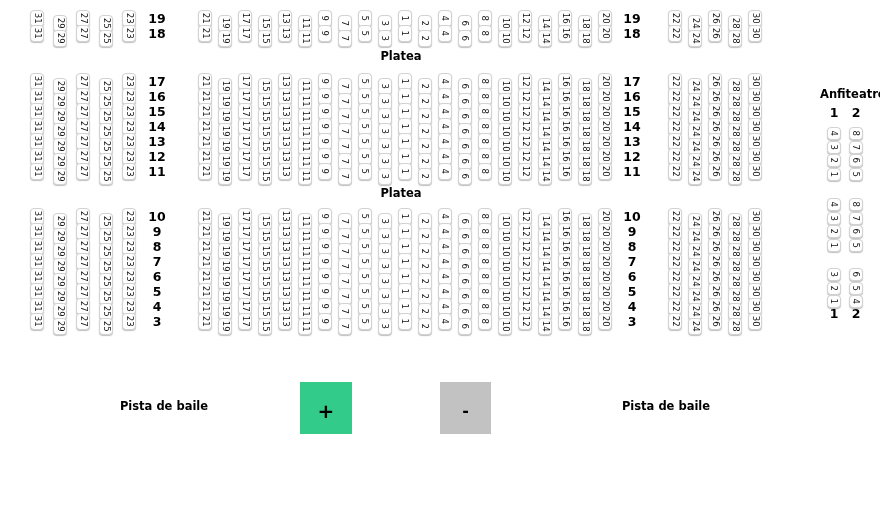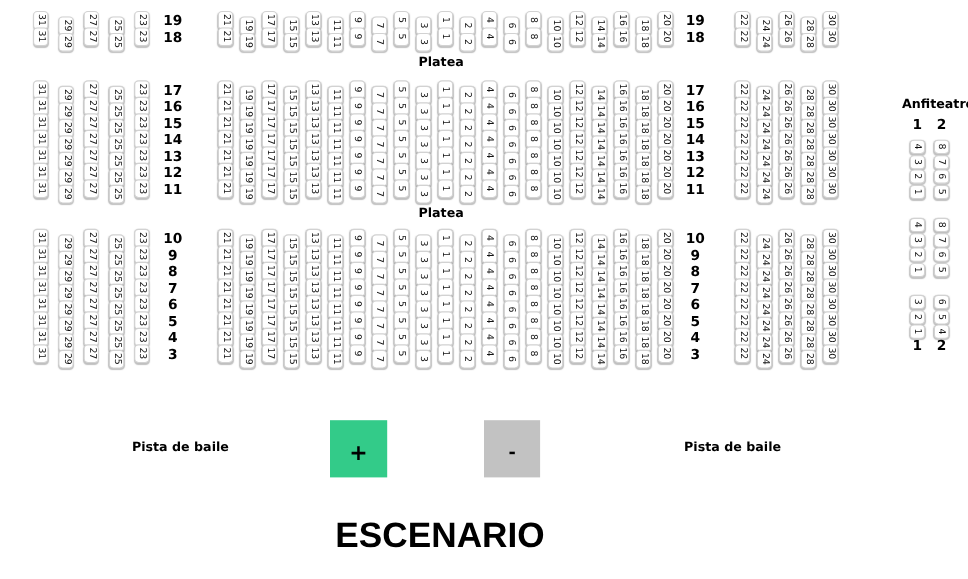--- a/index.html
+++ b/index.html
@@ -1749,14 +1749,13 @@
     </div>
 
   <div class="section-label" style="left:164px; top:399px;">Pista de baile</div>
 
   <button id="zoomIn" class="zoom-btn" style="background: rgb(51, 203, 137);">+</button>
 
   <button id="zoomOut" class="zoom-btn" style="background: rgb(194, 194, 194);">-</button>
 
   <div class="section-label" style="left:666px; top:399px;">Pista de baile</div>
 
-  <div class="stage-label">ESCENARIO</div>
 </div>
 
 </body></html>

